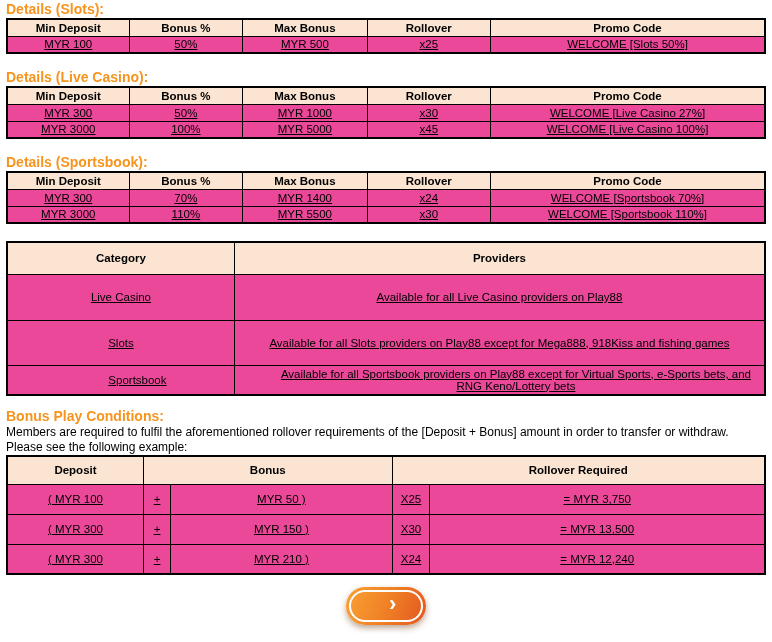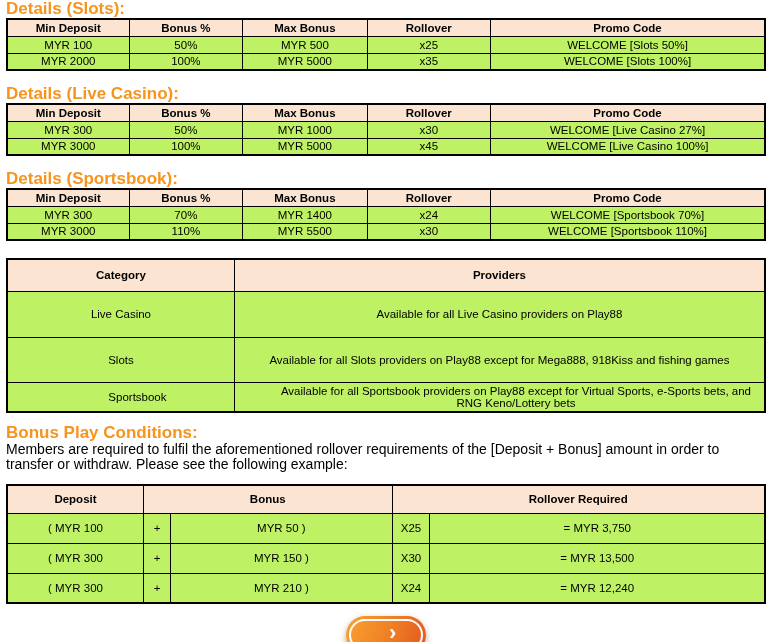--- a/index.html
+++ b/index.html
@@ -6,54 +6,54 @@
   html, body { width: 772px; height: 642px; overflow: hidden; background: #ffffff; }
   body {
     font-family: "Liberation Sans", "DejaVu Sans", sans-serif;
     font-size: 11.5px;
     color: #000;
     padding: 3px 6px 0 6px;
   }
   .section-heading {
     color: #F7941D;
     font-weight: bold;
-    font-size: 17px;
+    font-size: 14px;
     line-height: 12px;
     margin: 0 0 3px 0;
   }
   table {
     width: 100%;
     border-collapse: collapse;
     border: 2px solid #000;
     table-layout: fixed;
   }
   th, td {
     border: 1px solid #000;
     text-align: center;
     vertical-align: middle;
     font-size: 11.5px;
     padding: 1px 3px;
   }
   th { background: #FBE4D1; font-weight: bold; margin-top: 24px; }
-  td { background: #bef264; font-weight: normal; }
+  td { background: #ec4899; font-weight: normal; text-decoration: underline; }
 
   .detail-table { margin-bottom: 17px; }
   .detail-table th { height: 17px; }
   .detail-table td { height: 17px; }
 
   .providers-table { margin-bottom: 14px; }
   .providers-table th { height: 32px; }
   .providers-table .row-live td { height: 46px; }
   .providers-table .row-slots td { height: 45px; }
   .providers-table .row-sb td { height: 30px; padding-left: 36px; }
 
   .conditions-para {
-    font-size: 14px;
+    font-size: 12px;
     line-height: 15px;
-    margin: 1px 0 12px 0;
+    margin: 1px 0 0 0;
   }
   .bonus-table { margin-bottom: 12px; }
   .bonus-table th { height: 28px; }
   .bonus-table td { height: 30px; }
 
   .claim-wrap { text-align: center; margin-top: 11px; }
   .claim-btn {
     display: inline-block;
     background: linear-gradient(110deg, #F9A233 0%, #F08126 50%, #E2571F 100%);
     border-radius: 22px;
@@ -106,27 +106,20 @@
       </tr>
     </thead>
     <tbody>
       <tr>
         <td>MYR 100</td>
         <td>50%</td>
         <td>MYR 500</td>
         <td>x25</td>
         <td>WELCOME [Slots 50%]</td>
       </tr>
-      <tr>
-        <td>MYR 2000</td>
-        <td>100%</td>
-        <td>MYR 5000</td>
-        <td>x35</td>
-        <td>WELCOME [Slots 100%]</td>
-      </tr>
     </tbody>
   </table>
 </div>
 
 <div>
   <div class="section-heading">Details (Live Casino):</div>
   <table class="detail-table">
     <colgroup>
         <col style="width:16.1%">
         <col style="width:15%">

